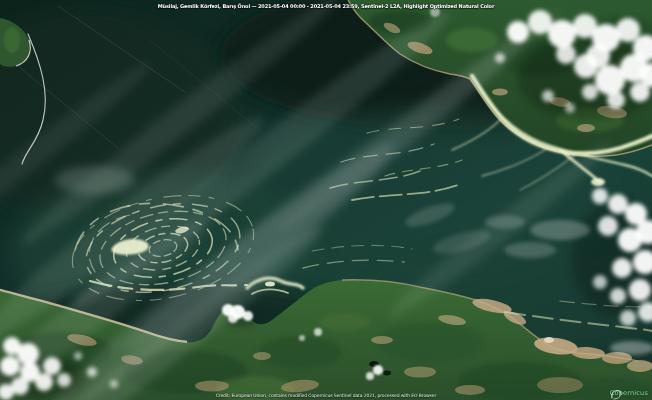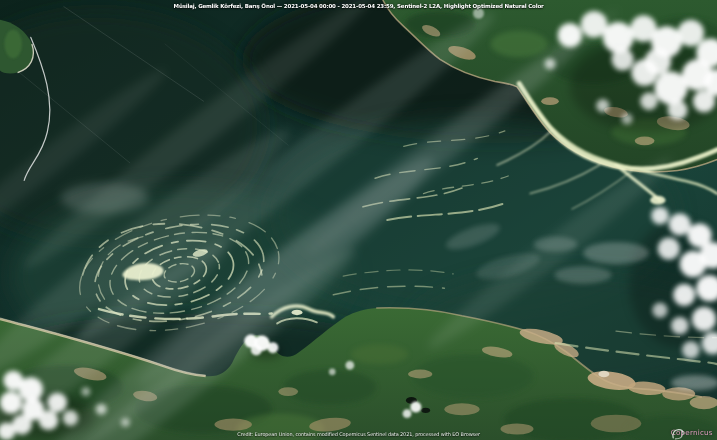--- a/index.html
+++ b/index.html
@@ -10,21 +10,21 @@
   .screen svg{position:absolute;top:0;left:0;display:block;}
   .overlay-text{
     position:absolute;left:0;right:0;text-align:center;color:#ffffff;
     text-shadow:0 0 2px rgba(0,0,0,.85),0 1px 1px rgba(0,0,0,.6);
     white-space:nowrap;pointer-events:none;
   }
   .caption{top:3px;font-size:5px;font-weight:bold;letter-spacing:-0.15px;}
   .credit{bottom:2px;font-size:4.5px;letter-spacing:-0.1px;opacity:.92;}
   .copernicus{
     position:absolute;right:4px;bottom:3px;display:flex;align-items:center;gap:2px;
-    color:#f9a8d4;opacity:.88;text-shadow:0 0 2px rgba(0,0,0,.7);
+    color:#86efac;opacity:.88;text-shadow:0 0 2px rgba(0,0,0,.7);
   }
   .copernicus .logo-text{font-size:6.5px;letter-spacing:.2px;}
 </style>
 </head>
 <body>
 
 <div class="screen">
 
 <svg width="652" height="400" viewBox="0 0 652 400">
   <defs>

